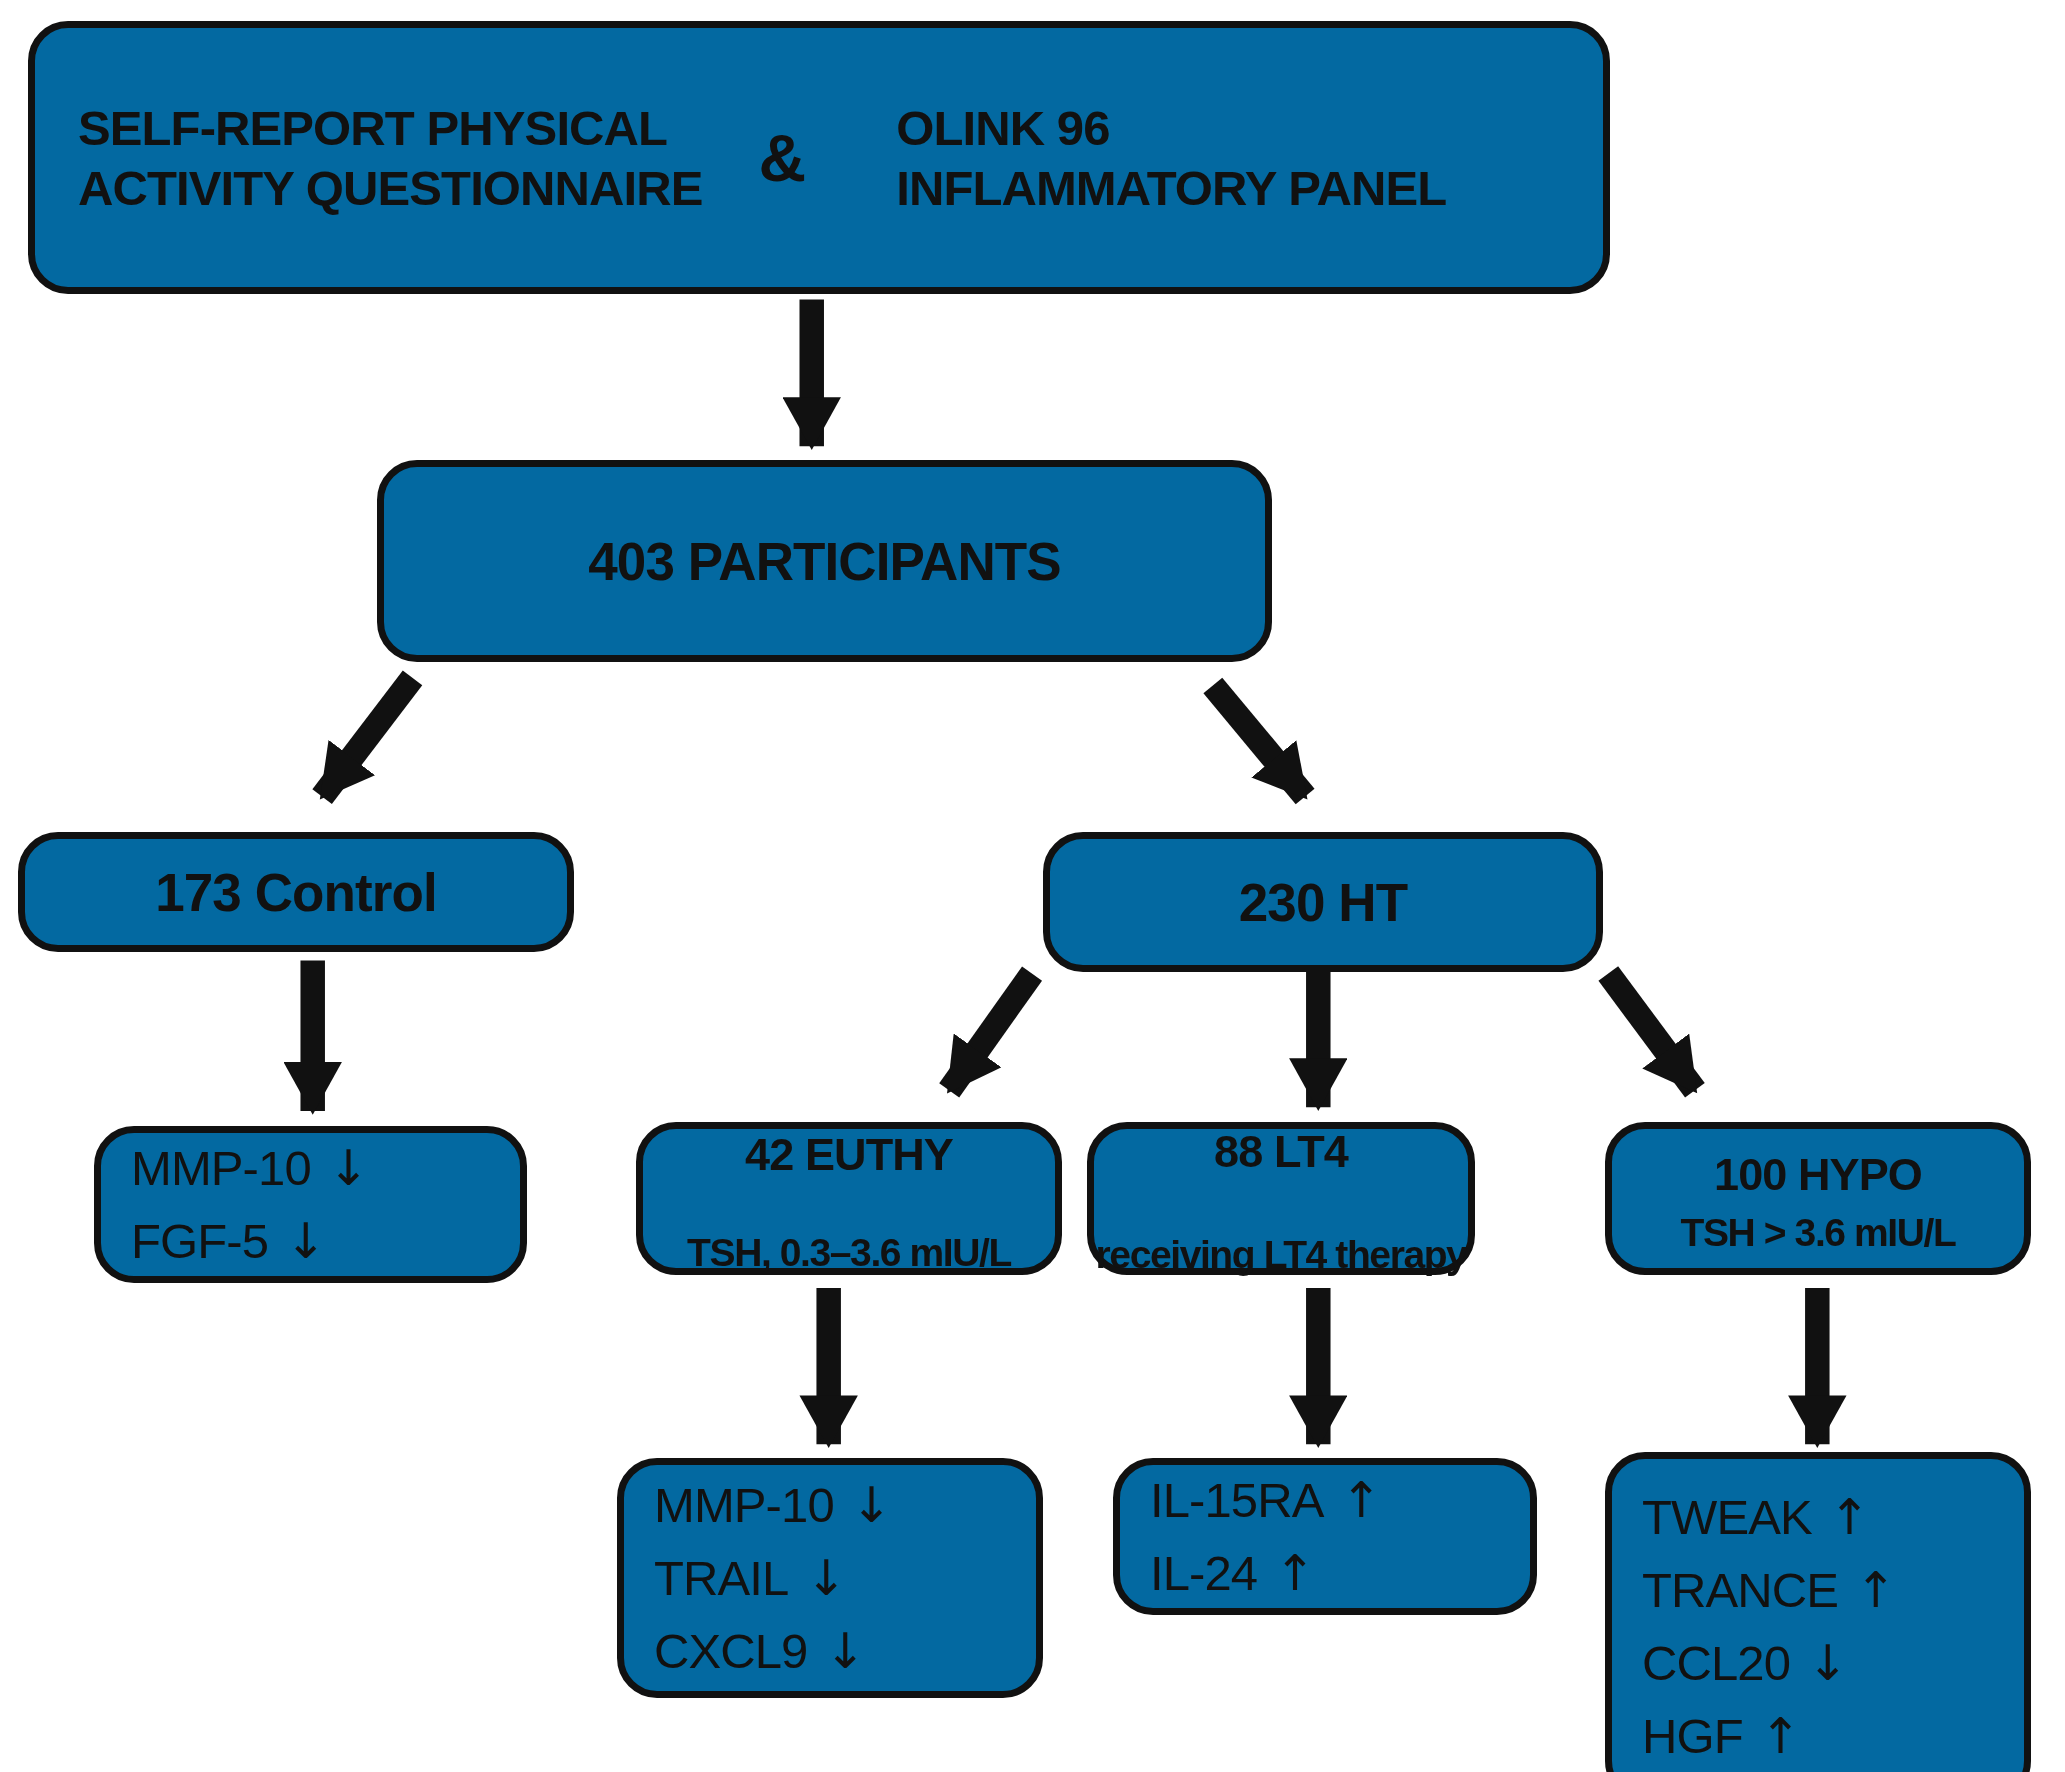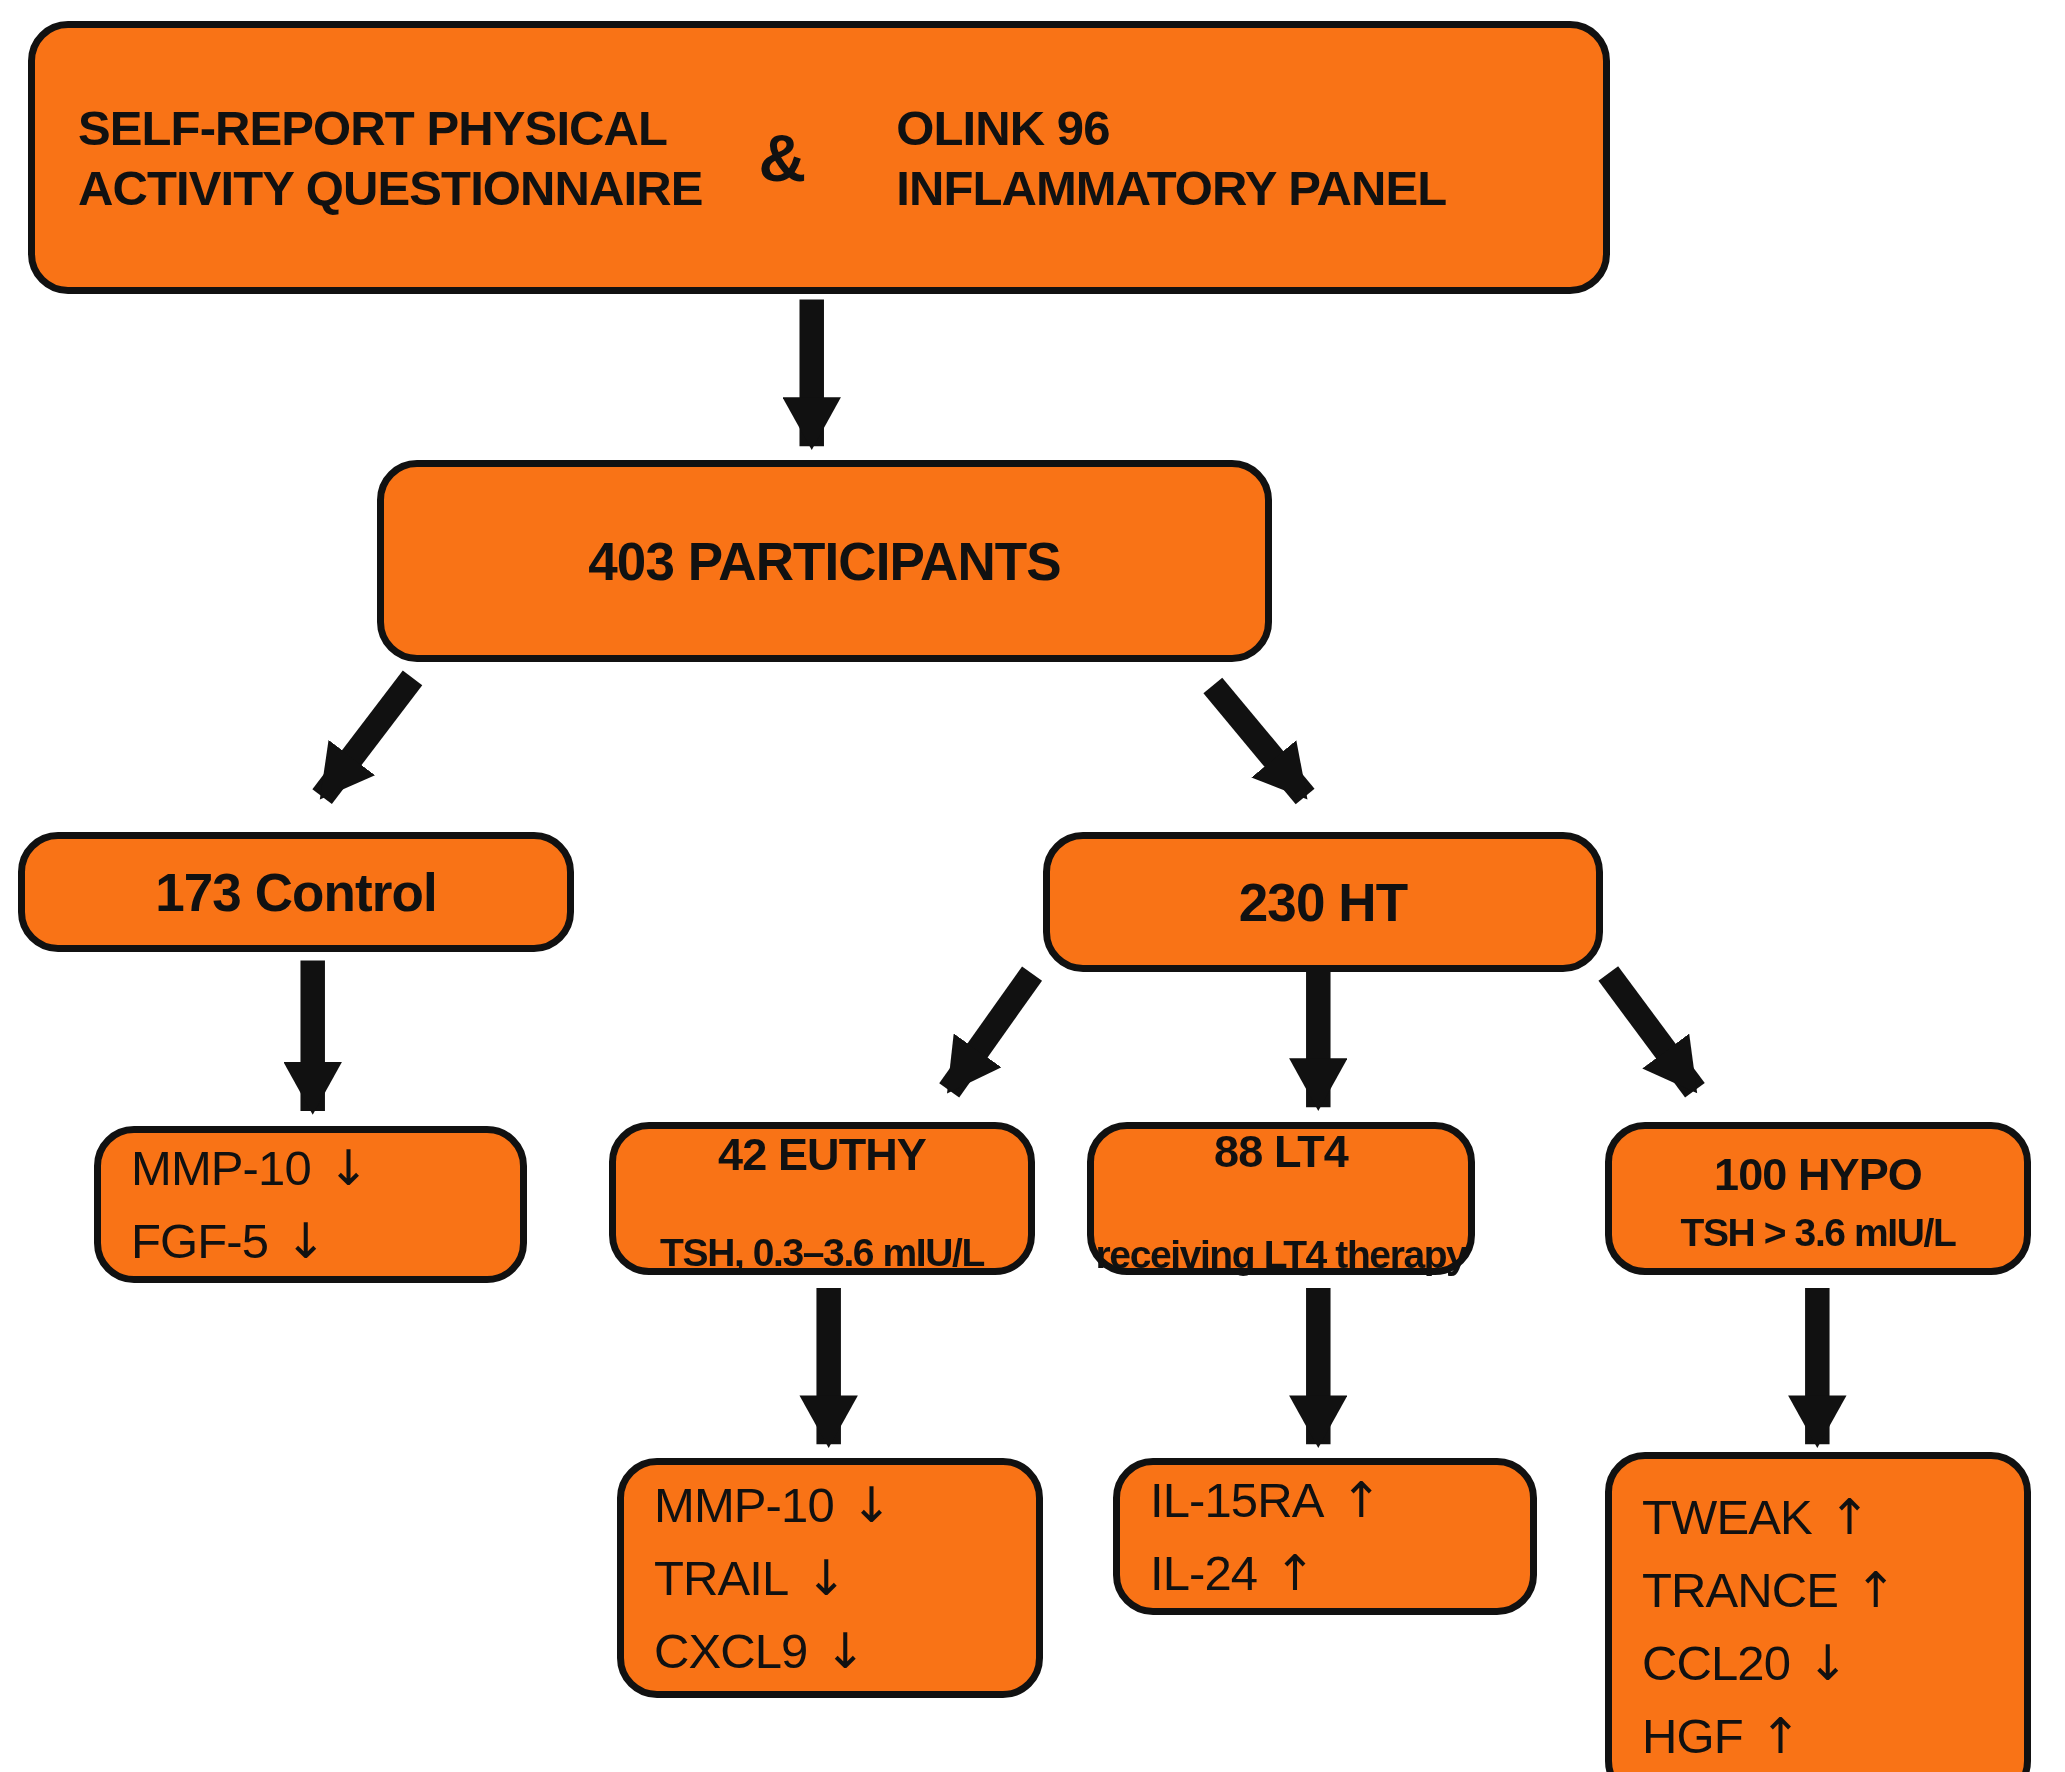--- a/index.html
+++ b/index.html
@@ -15,21 +15,21 @@
   }
   .edges-layer {
     position: absolute;
     left: 0; top: 0;
     width: 2066px; height: 1772px;
     pointer-events: none;
   }
   .edges-layer line { stroke: #111111; stroke-width: 26; }
   .node {
     position: absolute;
-    background: #f97316;
+    background: #0369a1;
     border: 7.5px solid #111111;
     border-radius: 40px;
     display: flex;
     align-items: center;
     justify-content: center;
   }
   
   .top-box { left: 28px; top: 21px; width: 1582px; height: 273px; justify-content: flex-start; }
   .top-box .block { display: flex; flex-direction: column; }
   .top-box .line { font-size: 49px; font-weight: 700; line-height: 60px; letter-spacing: -0.9px; white-space: nowrap; }
@@ -37,21 +37,21 @@
   .amp { font-size: 66px; font-weight: 700; margin: 0 90px 0 56px; }
   
   .label-box .label { font-size: 53px; font-weight: 700; letter-spacing: -0.9px; white-space: nowrap; }
   .participants-box { left: 377px; top: 460px; width: 895px; height: 202px; }
   .control-box { left: 18px;  top: 832px; width: 556px; height: 120px; }
   .ht-box      { left: 1043px; top: 832px; width: 560px; height: 140px; }
   
   .subgroup { flex-direction: column; padding-top: 5.6px; }
   .subgroup .title { font-size: 45px; font-weight: 700; line-height: 62px; letter-spacing: -0.9px; white-space: nowrap; }
   .subgroup .subtitle { font-size: 39px; font-weight: 700; line-height: 53px; letter-spacing: -1.4px; white-space: nowrap; }
-  .euthy-box { left: 609px;  top: 1122px; width: 426px; height: 153px; gap: 40px; }
+  .euthy-box { left: 636px;  top: 1122px; width: 426px; height: 153px; gap: 40px; }
   .lt4-box   { left: 1087px; top: 1122px; width: 388px; height: 153px; gap: 45px; }
   .hypo-box  { left: 1605px; top: 1122px; width: 426px; height: 153px; }
   
   .result {
     flex-direction: column;
     align-items: flex-start;
     justify-content: center;
     padding-left: 30px;
   }
   .marker-row { display: flex; align-items: baseline; font-size: 49px; line-height: 73px; white-space: nowrap; }

